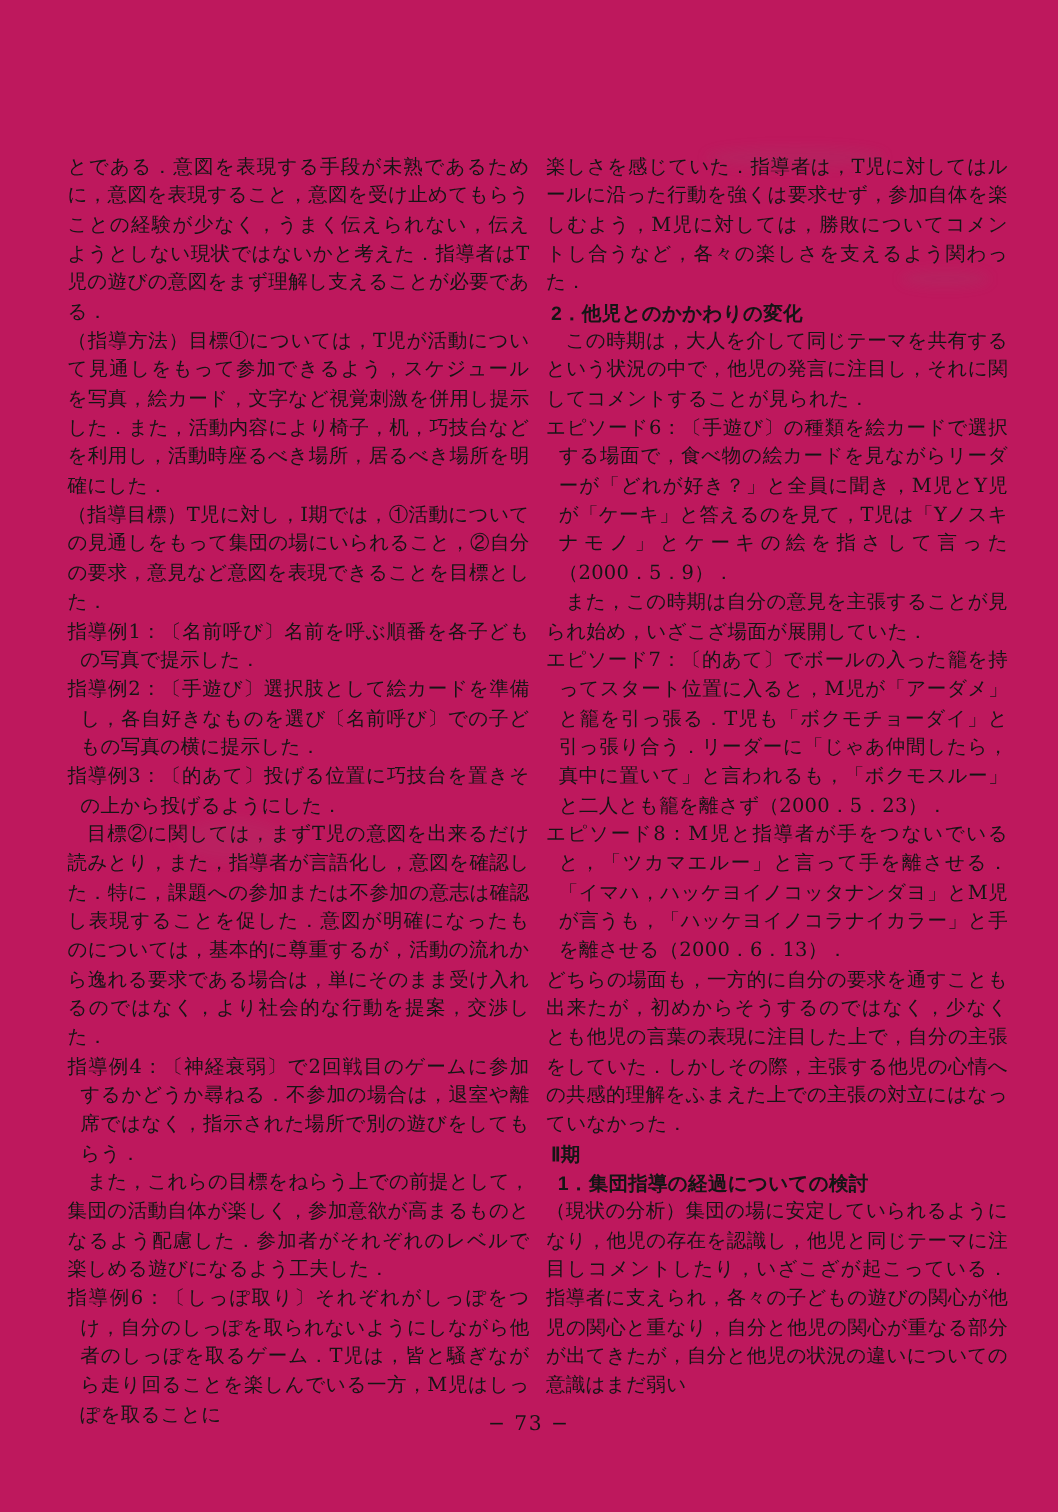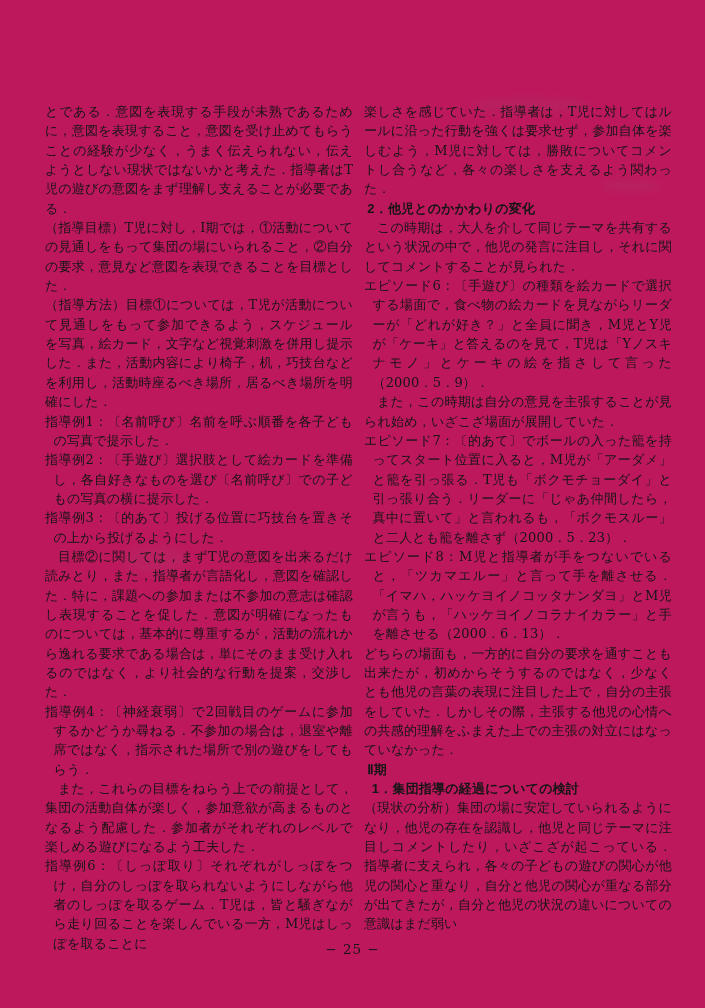--- a/index.html
+++ b/index.html
@@ -50,22 +50,22 @@
 </head>
 <body>
 
 <div class="sheet">
   <div class="noise n1"></div>
   <div class="noise n2"></div>
   <div class="noise n3"></div>
 
   <div class="col col-left">
     <p class="para">とである．意図を表現する手段が未熟であるために，意図を表現すること，意図を受け止めてもらうことの経験が少なく，うまく伝えられない，伝えようとしない現状ではないかと考えた．指導者はT児の遊びの意図をまず理解し支えることが必要である．</p>
+    <p class="para">（指導方法）目標①については，T児が活動について見通しをもって参加できるよう，スケジュールを写真，絵カード，文字など視覚刺激を併用し提示した．また，活動内容により椅子，机，巧技台などを利用し，活動時座るべき場所，居るべき場所を明確にした．</p>
     <p class="para">（指導目標）T児に対し，Ⅰ期では，①活動についての見通しをもって集団の場にいられること，②自分の要求，意見など意図を表現できることを目標とした．</p>
-    <p class="para">（指導方法）目標①については，T児が活動について見通しをもって参加できるよう，スケジュールを写真，絵カード，文字など視覚刺激を併用し提示した．また，活動内容により椅子，机，巧技台などを利用し，活動時座るべき場所，居るべき場所を明確にした．</p>
     <p class="hang"><span>指導例1：</span><span>〔名前呼び〕名前を呼ぶ順番を各子どもの写真で提示した．</span></p>
     <p class="hang"><span>指導例2：</span><span>〔手遊び〕選択肢として絵カードを準備し，各自好きなものを選び〔名前呼び〕での子どもの写真の横に提示した．</span></p>
     <p class="hang"><span>指導例3：</span><span>〔的あて〕投げる位置に巧技台を置きその上から投げるようにした．</span></p>
     <p class="indent">目標②に関しては，まずT児の意図を出来るだけ読みとり，また，指導者が言語化し，意図を確認した．特に，課題への参加または不参加の意志は確認し表現することを促した．意図が明確になったものについては，基本的に尊重するが，活動の流れから逸れる要求である場合は，単にそのまま受け入れるのではなく，より社会的な行動を提案，交渉した．</p>
     <p class="hang"><span>指導例4：</span><span>〔神経衰弱〕で2回戦目のゲームに参加するかどうか尋ねる．不参加の場合は，退室や離席ではなく，指示された場所で別の遊びをしてもらう．</span></p>
     <p class="indent">また，これらの目標をねらう上での前提として，集団の活動自体が楽しく，参加意欲が高まるものとなるよう配慮した．参加者がそれぞれのレベルで楽しめる遊びになるよう工夫した．</p>
     <p class="hang"><span>指導例6：</span><span>〔しっぽ取り〕それぞれがしっぽをつけ，自分のしっぽを取られないようにしながら他者のしっぽを取るゲーム．T児は，皆と騒ぎながら走り回ることを楽しんでいる一方，M児はしっぽを取ることに</span></p>
   </div>
 
   <div class="col col-right">
@@ -75,14 +75,14 @@
     <p class="hang"><span class="ep-label">エピソード6：</span><span>〔手遊び〕の種類を絵カードで選択する場面で，食べ物の絵カードを見ながらリーダーが「どれが好き？」と全員に聞き，M児とY児が「ケーキ」と答えるのを見て，T児は「Yノスキナモノ」とケーキの絵を指さして言った（2000．5．9）．</span></p>
     <p class="indent">また，この時期は自分の意見を主張することが見られ始め，いざこざ場面が展開していた．</p>
     <p class="hang"><span class="ep-label">エピソード7：</span><span>〔的あて〕でボールの入った籠を持ってスタート位置に入ると，M児が「アーダメ」と籠を引っ張る．T児も「ボクモチョーダイ」と引っ張り合う．リーダーに「じゃあ仲間したら，真中に置いて」と言われるも，「ボクモスルー」と二人とも籠を離さず（2000．5．23）．</span></p>
     <p class="hang"><span class="ep-label">エピソード8：</span><span>M児と指導者が手をつないでいると，「ツカマエルー」と言って手を離させる．「イマハ，ハッケヨイノコッタナンダヨ」とM児が言うも，「ハッケヨイノコラナイカラー」と手を離させる（2000．6．13）．</span></p>
     <p class="para">どちらの場面も，一方的に自分の要求を通すことも出来たが，初めからそうするのではなく，少なくとも他児の言葉の表現に注目した上で，自分の主張をしていた．しかしその際，主張する他児の心情への共感的理解をふまえた上での主張の対立にはなっていなかった．</p>
     <p class="heading">Ⅱ期</p>
     <p class="heading heading-sub">1．集団指導の経過についての検討</p>
     <p class="para">（現状の分析）集団の場に安定していられるようになり，他児の存在を認識し，他児と同じテーマに注目しコメントしたり，いざこざが起こっている．指導者に支えられ，各々の子どもの遊びの関心が他児の関心と重なり，自分と他児の関心が重なる部分が出てきたが，自分と他児の状況の違いについての意識はまだ弱い</p>
   </div>
 
-  <div class="page-number">− 25 −</div>
+  <div class="page-number">− 73 −</div>
 </div>
 
 </body></html>

